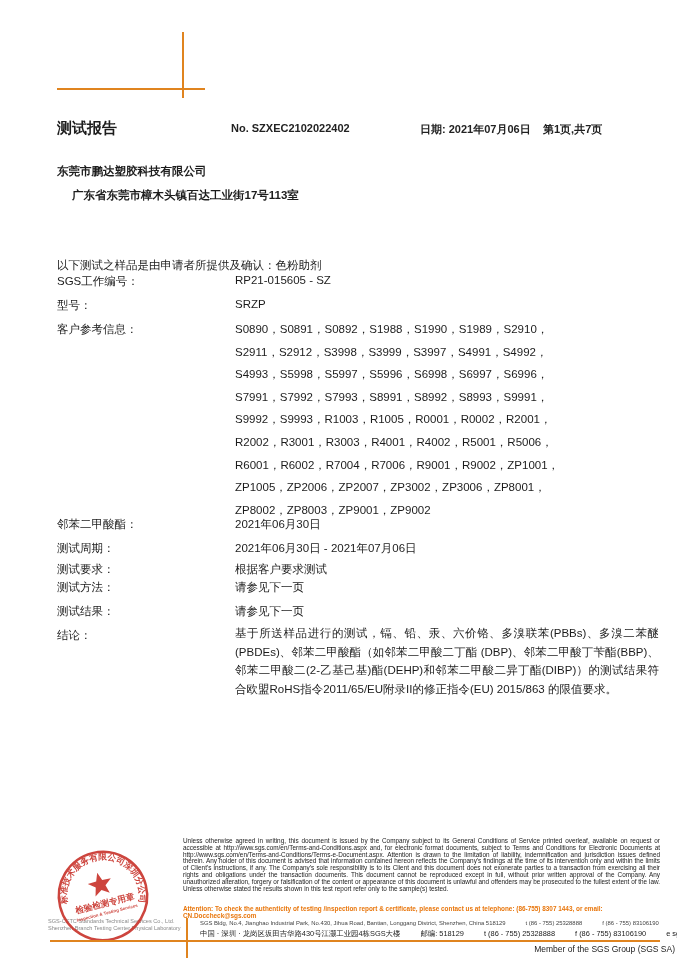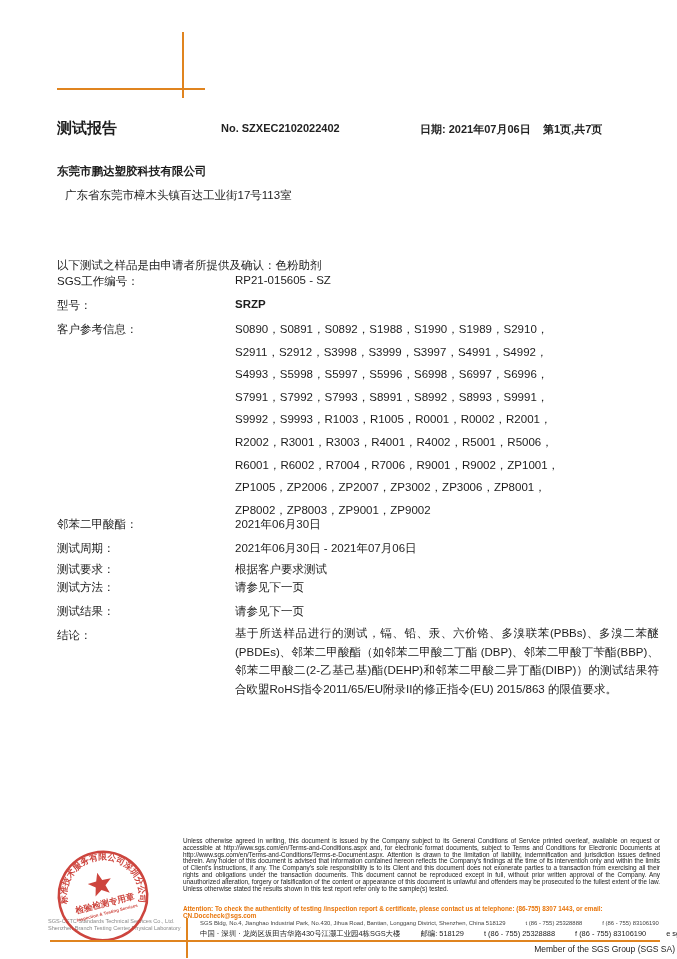--- a/index.html
+++ b/index.html
@@ -44,34 +44,34 @@
 <body>
 
 <div class="page">
 
   <div class="logo">
     <div class="logo-hline"></div>
     <div class="logo-vline"></div>
   </div>
 
   <span class="abs title" style="left:57px;top:119px;">测试报告</span>
-  <span class="abs hmeta" style="left:221px;top:122px;">No. SZXEC2102022402</span>
+  <span class="abs hmeta" style="left:231px;top:122px;">No. SZXEC2102022402</span>
   <span class="abs hmeta" style="left:420px;top:122px;">日期: 2021年07月06日</span>
   <span class="abs hmeta" style="left:543px;top:122px;">第1页,共7页</span>
 
   <span class="abs t" style="left:57px;top:164px;font-weight:600;">东莞市鹏达塑胶科技有限公司</span>
-  <span class="abs t" style="left:65px;top:188px;font-weight:400;">广东省东莞市樟木头镇百达工业街17号113室</span>
+  <span class="abs t" style="left:72px;top:188px;font-weight:700;">广东省东莞市樟木头镇百达工业街17号113室</span>
 
   <span class="abs t" style="left:57px;top:249px;margin-top:9px;">以下测试之样品是由申请者所提供及确认：色粉助剂</span>
 
   <span class="abs lbl" style="left:57px;top:274px;">SGS工作编号：</span>
   <span class="abs val" style="left:235px;top:274px;">RP21-015605 - SZ</span>
 
   <span class="abs lbl" style="left:57px;top:298px;">型号：</span>
-  <span class="abs val" style="left:235px;top:298px;font-weight:bold;">SRZP</span>
+  <span class="abs val" style="left:235px;top:298px;">SRZP</span>
 
   <span class="abs lbl" style="left:57px;top:322px;">客户参考信息：</span>
   <div class="abs reflines" style="left:235px;top:318px;">
     <div>S0890，S0891，S0892，S1988，S1990，S1989，S2910，</div>
     <div>S2911，S2912，S3998，S3999，S3997，S4991，S4992，</div>
     <div>S4993，S5998，S5997，S5996，S6998，S6997，S6996，</div>
     <div>S7991，S7992，S7993，S8991，S8992，S8993，S9991，</div>
     <div>S9992，S9993，R1003，R1005，R0001，R0002，R2001，</div>
     <div>R2002，R3001，R3003，R4001，R4002，R5001，R5006，</div>
     <div>R6001，R6002，R7004，R7006，R9001，R9002，ZP1001，</div>

